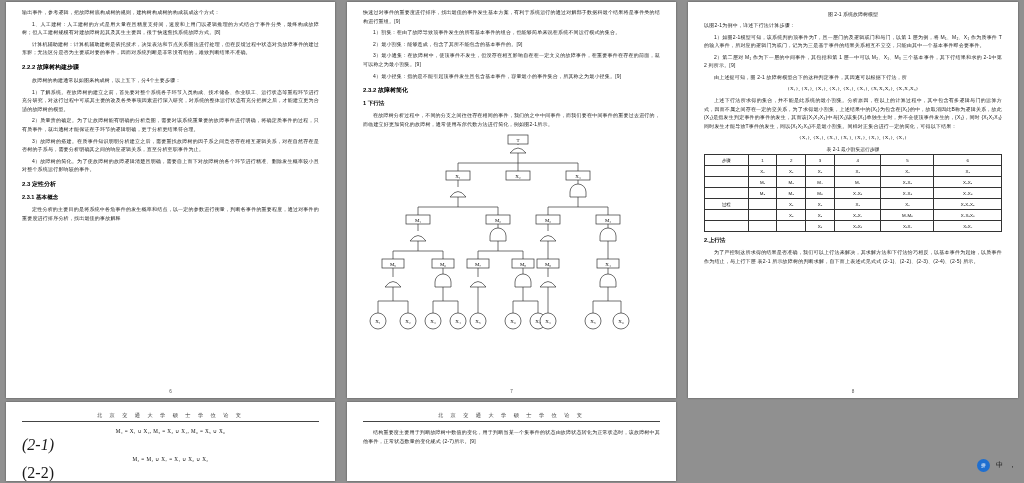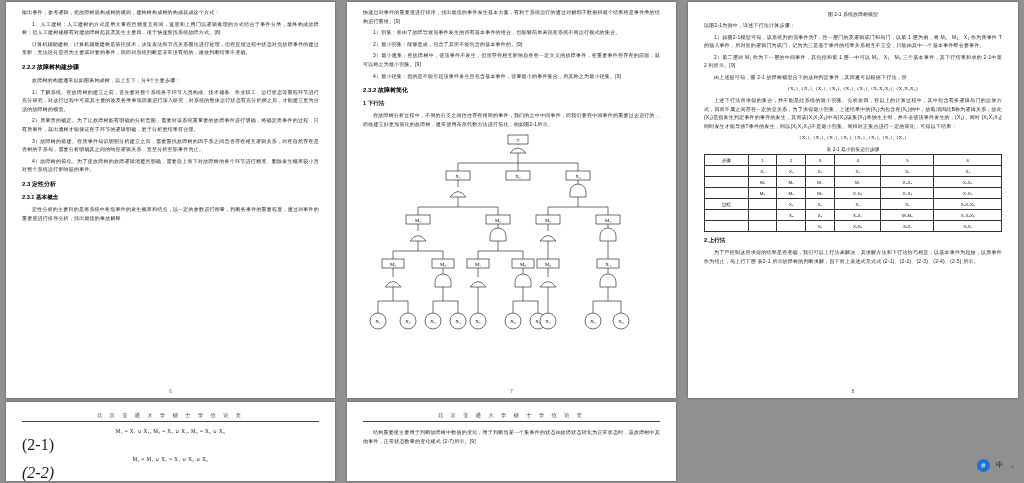--- a/index.html
+++ b/index.html
@@ -369,27 +369,27 @@
     </div>
 
     <div class="page">
       <div class="page-inner">
         <div class="header-line">北 京 交 通 大 学 硕 士 学 位 论 文</div>
         <div class="header-rule"></div>
         <div class="formula-row">
           <div class="formula mono">
               <span class="body">M₄ = X₁ ∪ X₂, M₅ = X₃ ∪ X₄, M₆ = X₅ ∪ X₆</span>
             </div>
-          <span class="num mono" style="top:0;">(2-1)</span>
+          <span class="num mono" style="top:0;font-style:italic;">(2-1)</span>
         </div>
         <div class="formula-row">
           <div class="formula mono">
               <span class="body">M₃ = M₄ ∪ X₇ = X₁ ∪ X₂ ∪ X₃</span>
             </div>
-          <span class="num mono" style="top:0;font-style:italic;">(2-2)</span>
+          <span class="num mono" style="top:0;">(2-2)</span>
         </div>
 
       </div>
     </div>
 
     <div class="page">
       <div class="page-inner">
         <div class="header-line">北 京 交 通 大 学 硕 士 学 位 论 文</div>
         <div class="header-rule"></div>
         <p class="para indent">结构重要度主要用于判断故障树中数值的变化，用于判断当某一个集事件的状态由故障状态转化为正常状态时，该故障树中其他事件，正常状态数量的变化规式 (2-7)所示。[9]</p>

